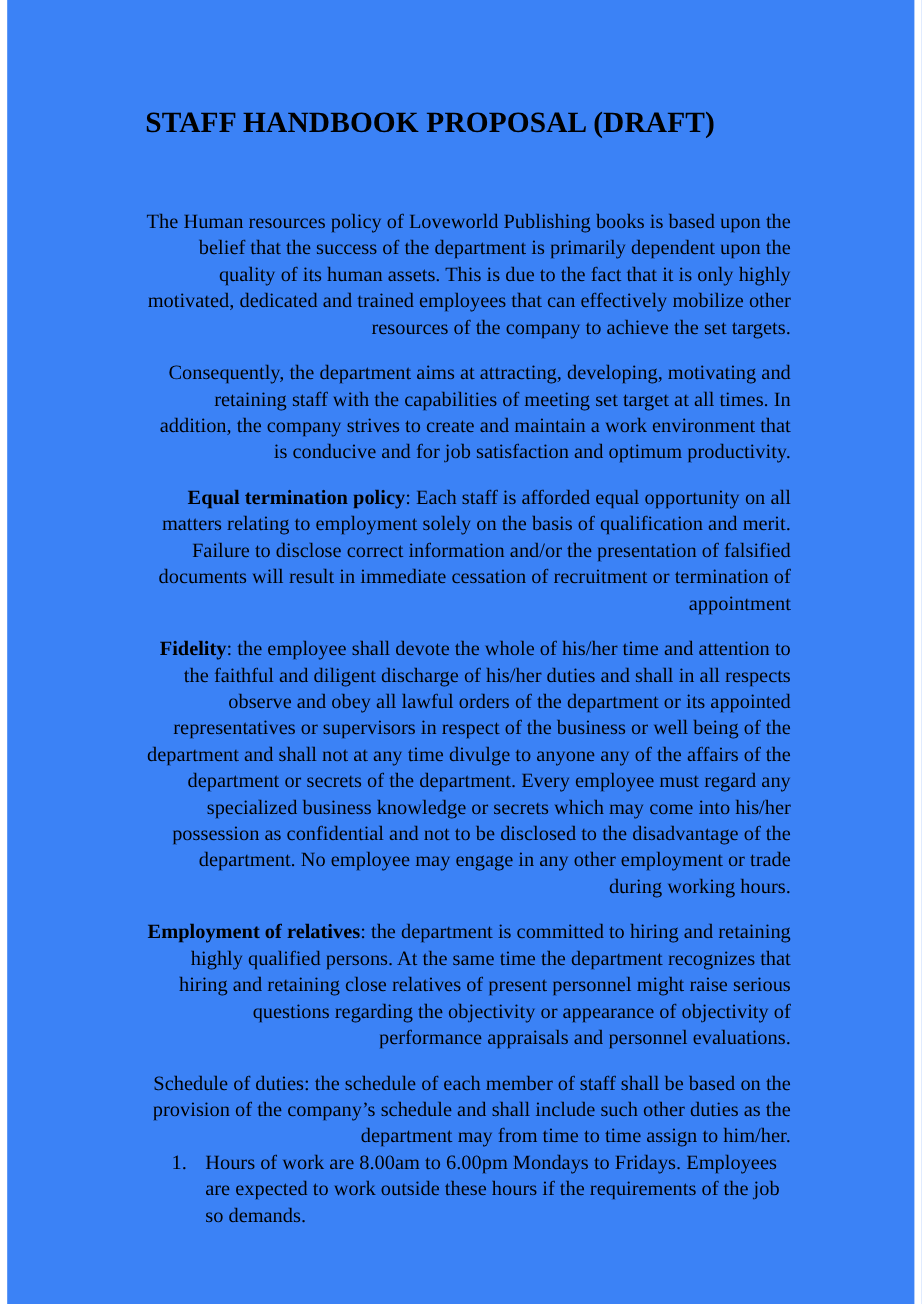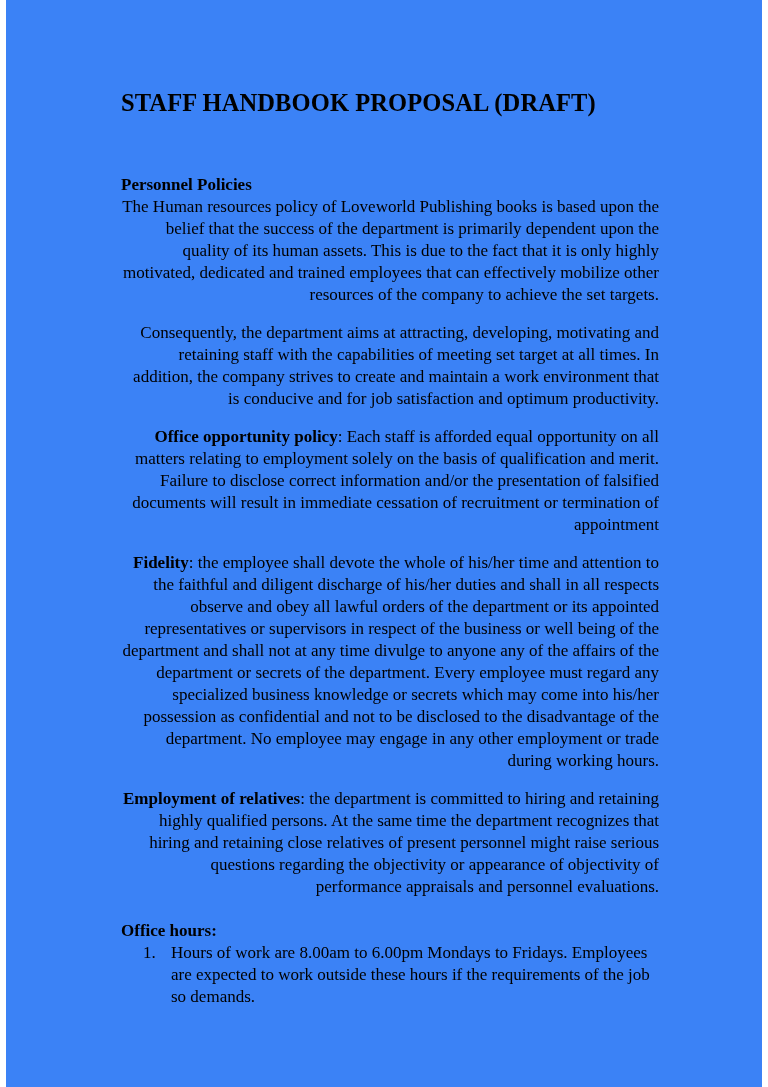--- a/index.html
+++ b/index.html
@@ -83,34 +83,33 @@
 </head>
 <body>
 
 <div class="page">
   <div class="content">
 
     <h1 class="doc-title">STAFF HANDBOOK PROPOSAL (DRAFT)</h1>
 
     <div class="title-gap"></div>
 
-    <div class="section-heading">Personnel Policies</div>
 
     <p class="para">The Human resources policy of Loveworld Publishing books is based upon the belief that the success of the department is primarily dependent upon the quality of its human assets. This is due to the fact that it is only highly motivated, dedicated and trained employees that can effectively mobilize other resources of the company to achieve the set targets.</p>
 
     <p class="para spaced">Consequently, the department aims at attracting, developing, motivating and retaining staff with the capabilities of meeting set target at all times. In addition, the company strives to create and maintain a work environment that is conducive and for job satisfaction and optimum productivity.</p>
 
-    <p class="para spaced"><span class="lead-bold">Office opportunity policy</span><span>: Each staff is afforded equal opportunity on all matters relating to employment solely on the basis of qualification and merit. Failure to disclose correct information and/or the presentation of falsified documents will result in immediate cessation of recruitment or termination of appointment</span></p>
+    <p class="para spaced"><span class="lead-bold">Equal termination policy</span><span>: Each staff is afforded equal opportunity on all matters relating to employment solely on the basis of qualification and merit. Failure to disclose correct information and/or the presentation of falsified documents will result in immediate cessation of recruitment or termination of appointment</span></p>
 
     <p class="para spaced"><span class="lead-bold">Fidelity</span><span>: the employee shall devote the whole of his/her time and attention to the faithful and diligent discharge of his/her duties and shall in all respects observe and obey all lawful orders of the department or its appointed representatives or supervisors in respect of the business or well being of the department and shall not at any time divulge to anyone any of the affairs of the department or secrets of the department. Every employee must regard any specialized business knowledge or secrets which may come into his/her possession as confidential and not to be disclosed to the disadvantage of the department. No employee may engage in any other employment or trade during working hours.</span></p>
 
     <p class="para spaced"><span class="lead-bold">Employment of relatives</span><span>: the department is committed to hiring and retaining highly qualified persons. At the same time the department recognizes that hiring and retaining close relatives of present personnel might raise serious questions regarding the objectivity or appearance of objectivity of performance appraisals and personnel evaluations.</span></p>
 
+    <p class="para spaced">Schedule of duties: the schedule of each member of staff shall be based on the provision of the company’s schedule and shall include such other duties as the department may from time to time assign to him/her.</p>
 
-    <div class="section-heading" style="margin-top:22px;">Office hours:</div>
 
     <ol class="numbered">
       <li><span>Hours of work are 8.00am to 6.00pm Mondays to Fridays. Employees are expected to work outside these hours if the requirements of the job so demands.</span></li>
 
     </ol>
 
   </div>
 </div>
 
 </body></html>

